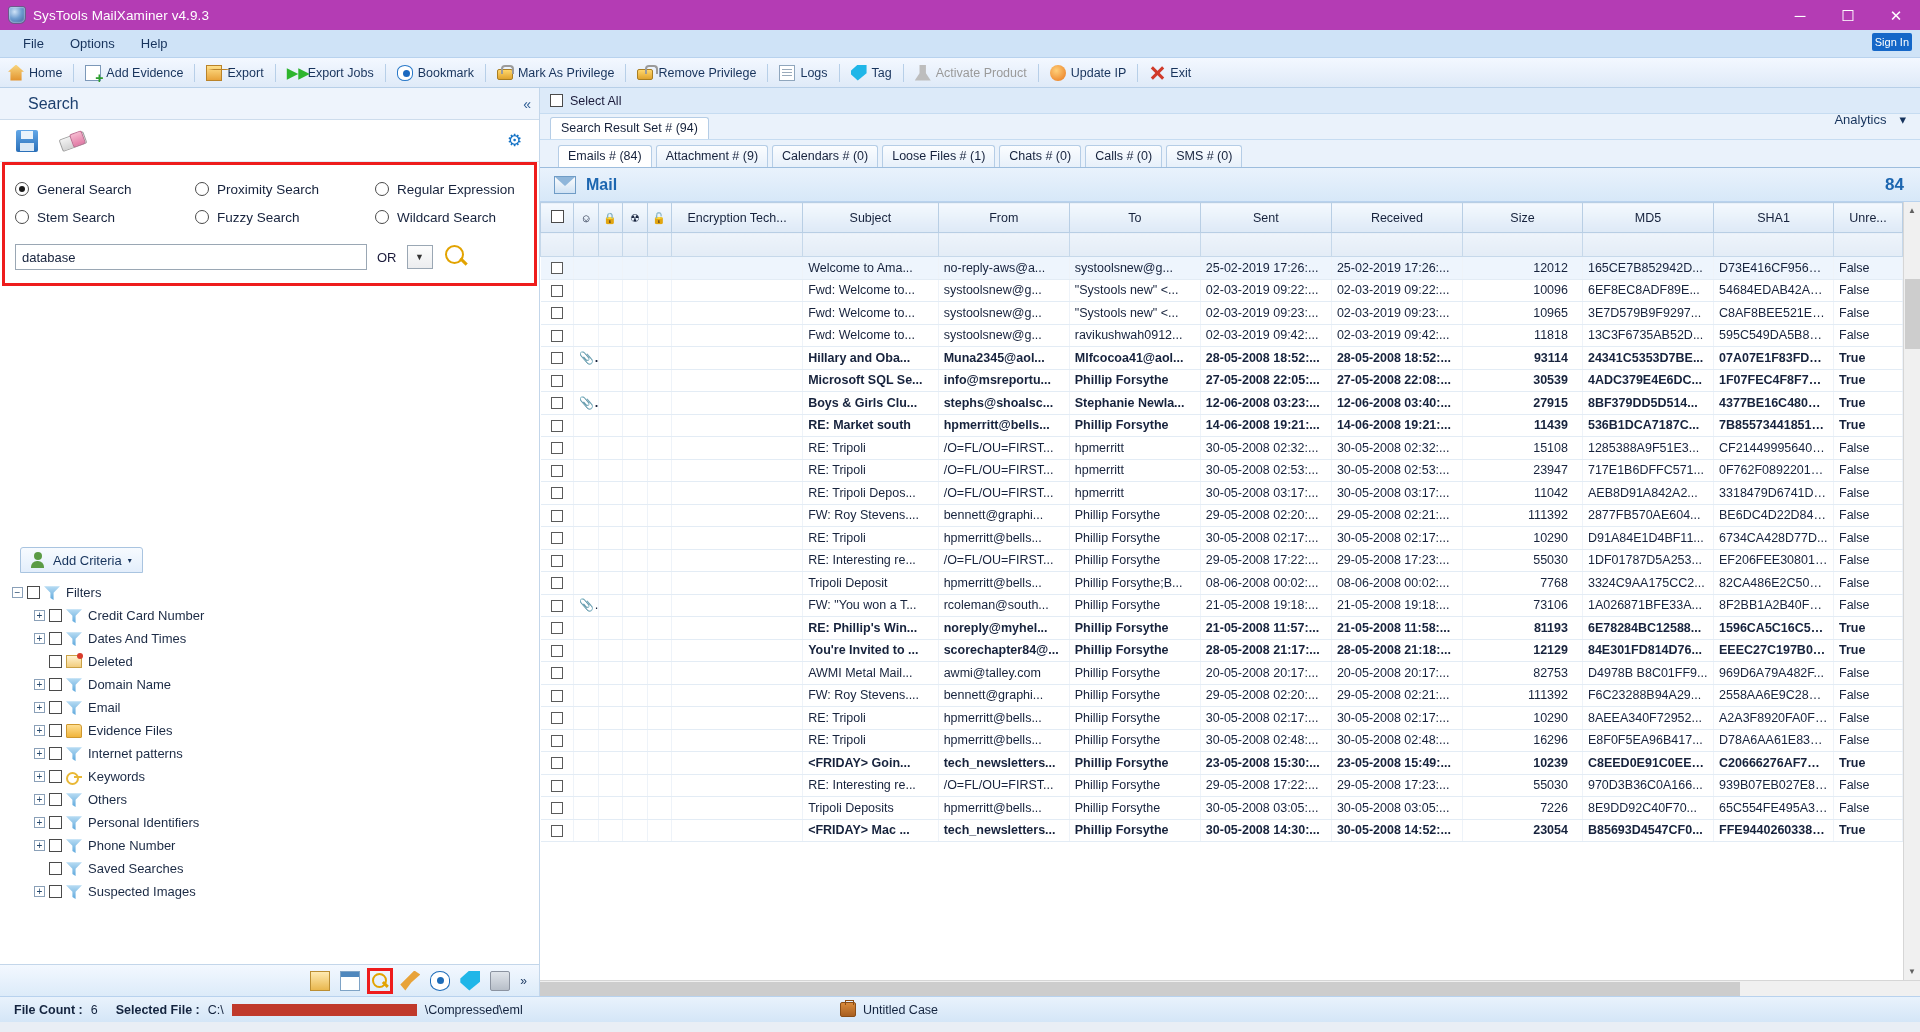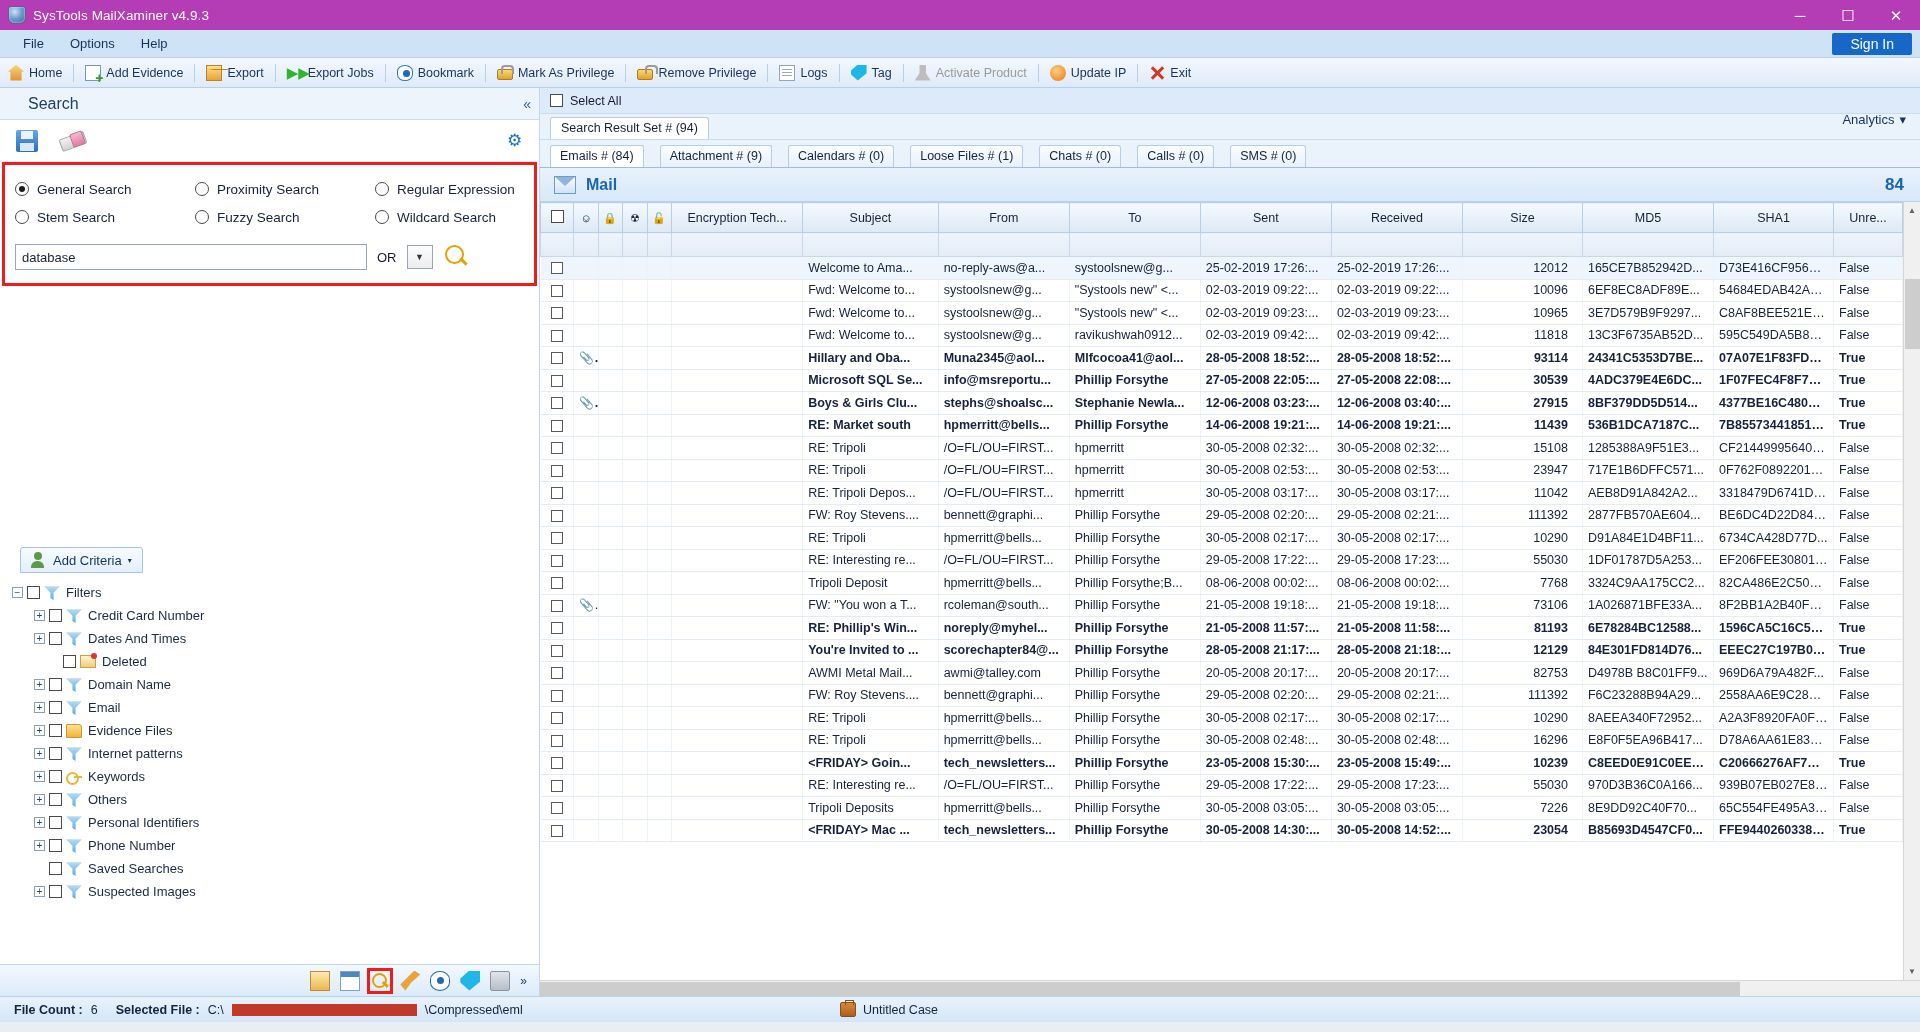--- a/index.html
+++ b/index.html
@@ -33,21 +33,21 @@
 
   
   .menubar {
     height: 28px; flex: 0 0 28px; background: #cfe3f7;
     display: flex; align-items: center; padding-left: 10px; position: relative;
     border-bottom: 1px solid #b8d2ee;
   }
   .menuitem { padding: 3px 13px; font-size: 13px; color: #17335c; }
   .signin {
     position: absolute; right: 8px; top: 3px;
-    background: #1567c8; color: #fff; padding: 3px 18px; font-size: 14px;
+    background: #1567c8; color: #fff; padding: 3px 3px; font-size: 11px;
     border-radius: 2px;
   }
 
   
   .toolbar {
     height: 30px; flex: 0 0 30px;
     background: linear-gradient(#f3f8ff, #dfeaf8);
     border-bottom: 1px solid #b7cfe8;
     display: flex; align-items: center; padding-left: 0; gap: 0;
   }
@@ -188,33 +188,33 @@
   .lb-hl { outline: 3px solid #ee1c1c; }
 
   
   .right { flex: 1 1 auto; display:flex; flex-direction:column; min-width:0; background:#fff; }
   .selectall-bar {
     height: 26px; flex:0 0 26px; background:#dceaf9; display:flex; align-items:center;
     padding-left: 10px; gap:7px; position:relative; border-bottom:1px solid #c6dcf1;
   }
   .cbx { width:13px;height:13px;border:1.3px solid #4a4a4a;background:#fff;flex:0 0 13px; }
   .selectall-bar .lbl { font-size:12.5px; }
-  .analytics { position:absolute; right:14px; font-size:13px; color:#16335c; display:flex; align-items:center; gap:5px;margin-top:38px;}
+  .analytics { position:absolute; right:14px; font-size:13px; color:#16335c; display:flex; align-items:center; gap:13px;margin-top:38px;}
 
   .tabstrip-outer {
     flex:0 0 26px; height:26px; background:#eaf2fb; display:flex; align-items:flex-end;
     padding-left:10px; border-bottom:1px solid #c6dcf1;
   }
   .outer-tab {
     background:#fff; border:1px solid #b5cde6; border-bottom:none;
     padding:3px 10px 4px; font-size:12.5px; border-radius:3px 3px 0 0; color:#16223c;
   }
   .tabstrip-inner {
     flex:0 0 28px; height:28px; background:#eaf2fb; display:flex; align-items:flex-end;
-    padding-left:10px; gap:16px; border-bottom:1px solid #9dbddd;
+    padding-left:18px; gap:4px; border-bottom:1px solid #9dbddd;
   }
   .inner-tab {
     background:linear-gradient(#fbfdff,#e7f0fa); border:1px solid #b5cde6; border-bottom:none;
     padding:3px 9px 4px; font-size:12.5px; border-radius:3px 3px 0 0; color:#16223c;
   }
   .inner-tab.active { background:#fff; }
 
   .mailhdr {
     height: 34px; flex:0 0 34px; background:linear-gradient(#e9f2fc,#d7e8f8);
     display:flex; align-items:center; gap:10px; padding-left: 14px; position:relative;
@@ -427,21 +427,21 @@
             <span class="tcheck"></span>
             <span class="tfunnel"></span>
             <span>Credit Card Number</span>
           </div>
           <div class="tnode" style="padding-left: 34px;">
             <span class="texp">+</span>
             <span class="tcheck"></span>
             <span class="tfunnel"></span>
             <span>Dates And Times</span>
           </div>
-          <div class="tnode" style="padding-left: 48px;">
+          <div class="tnode" style="padding-left: 34px;">
             <span class="texp blank"></span>
             <span class="tcheck"></span>
             <span class="tmail"></span>
             <span>Deleted</span>
           </div>
           <div class="tnode" style="padding-left: 34px;">
             <span class="texp">+</span>
             <span class="tcheck"></span>
             <span class="tfunnel"></span>
             <span>Domain Name</span>

